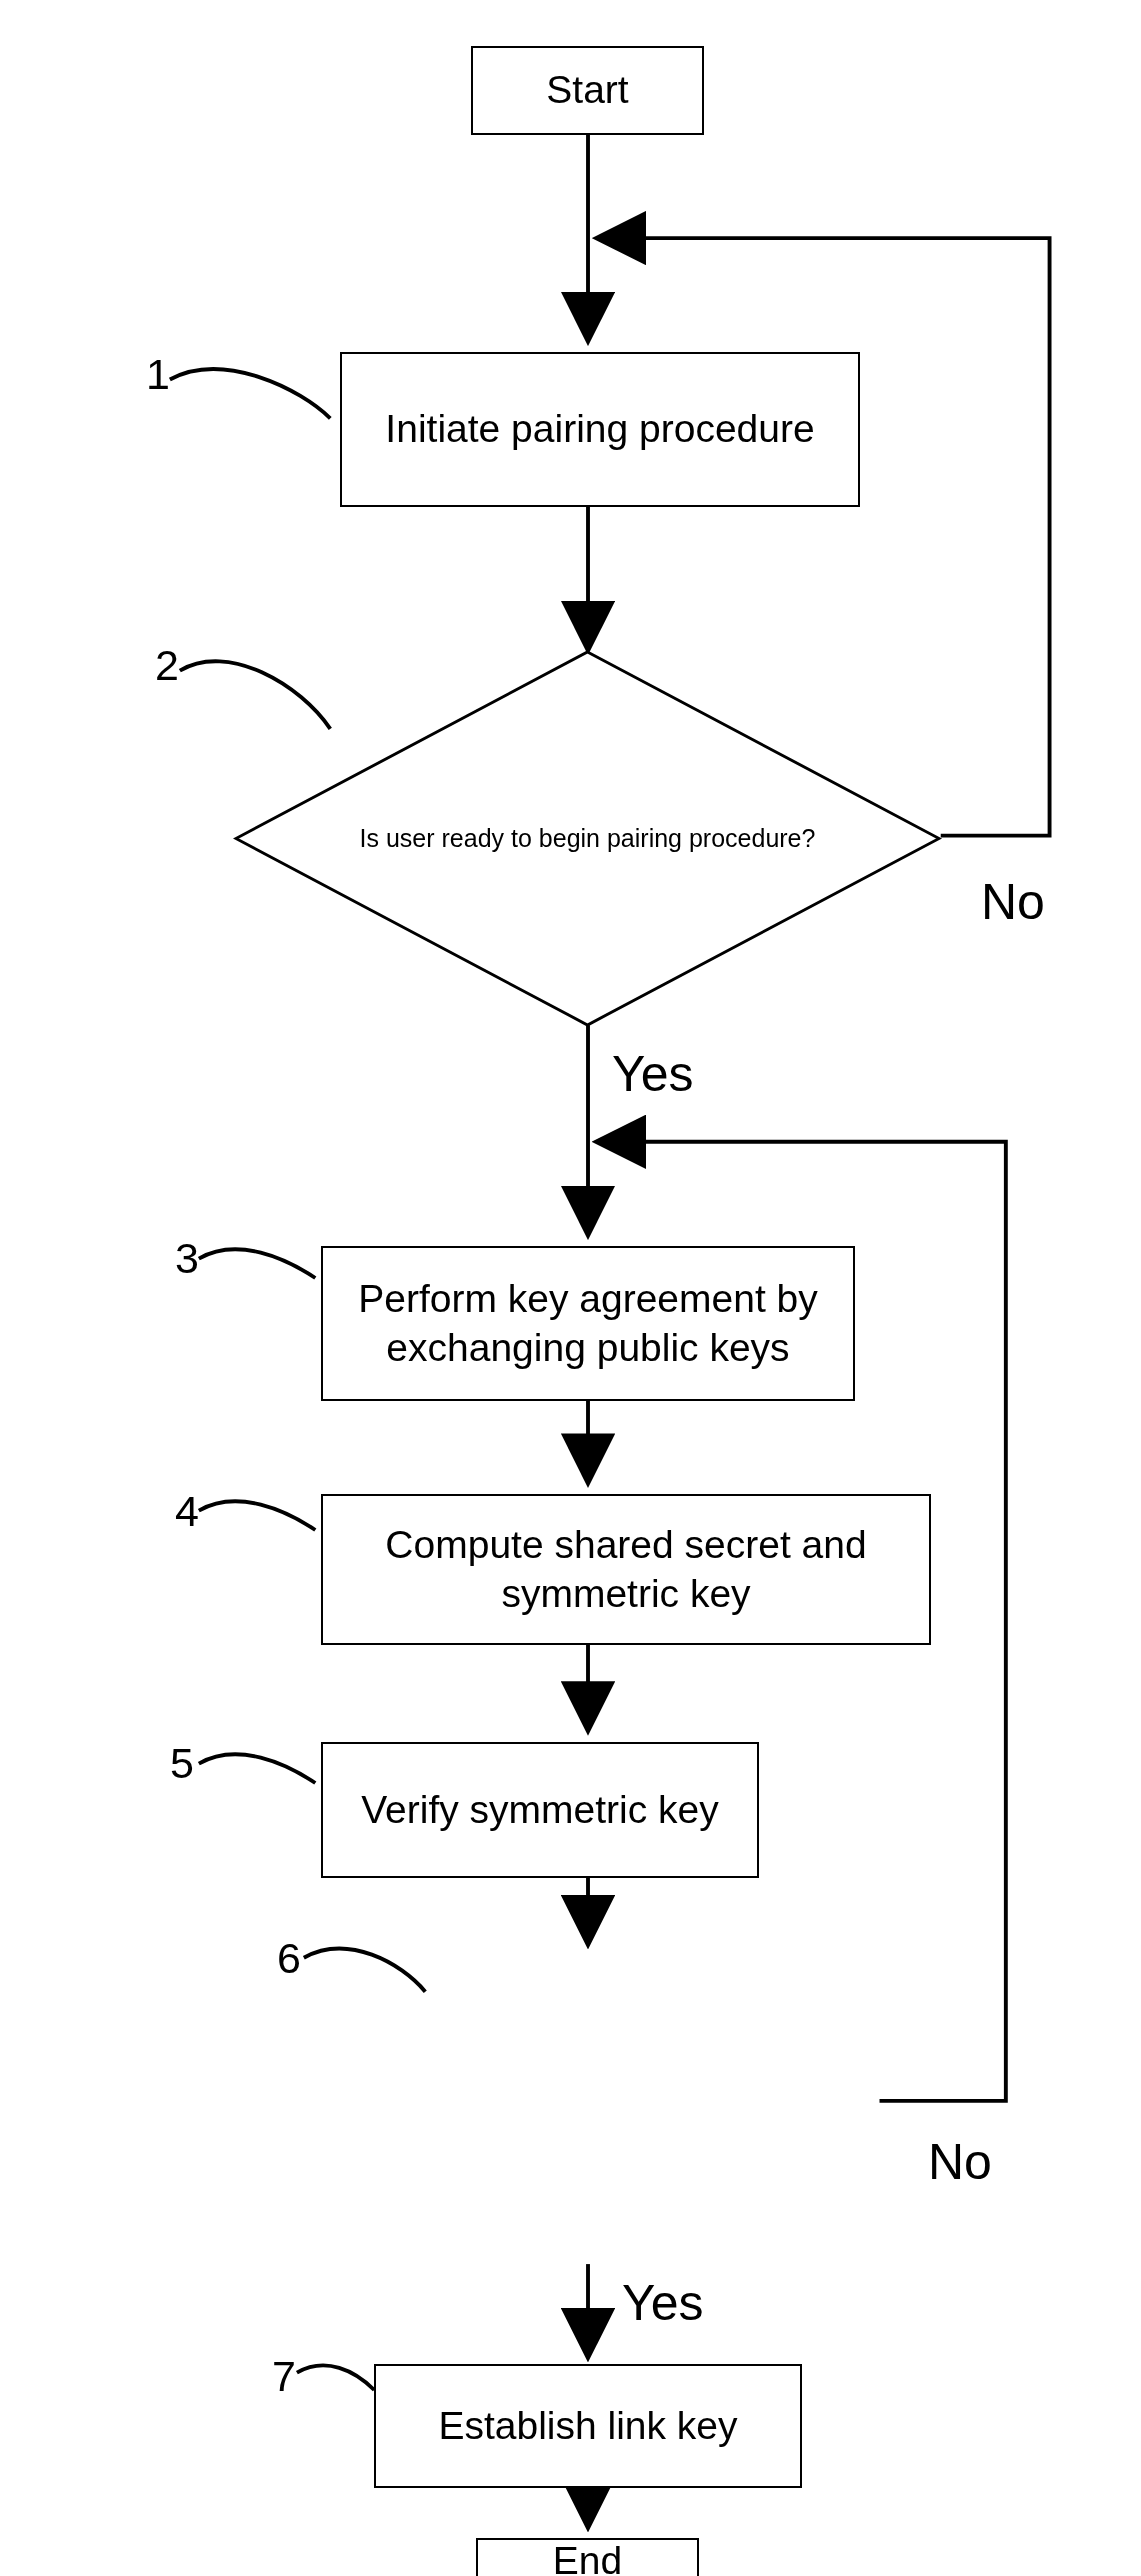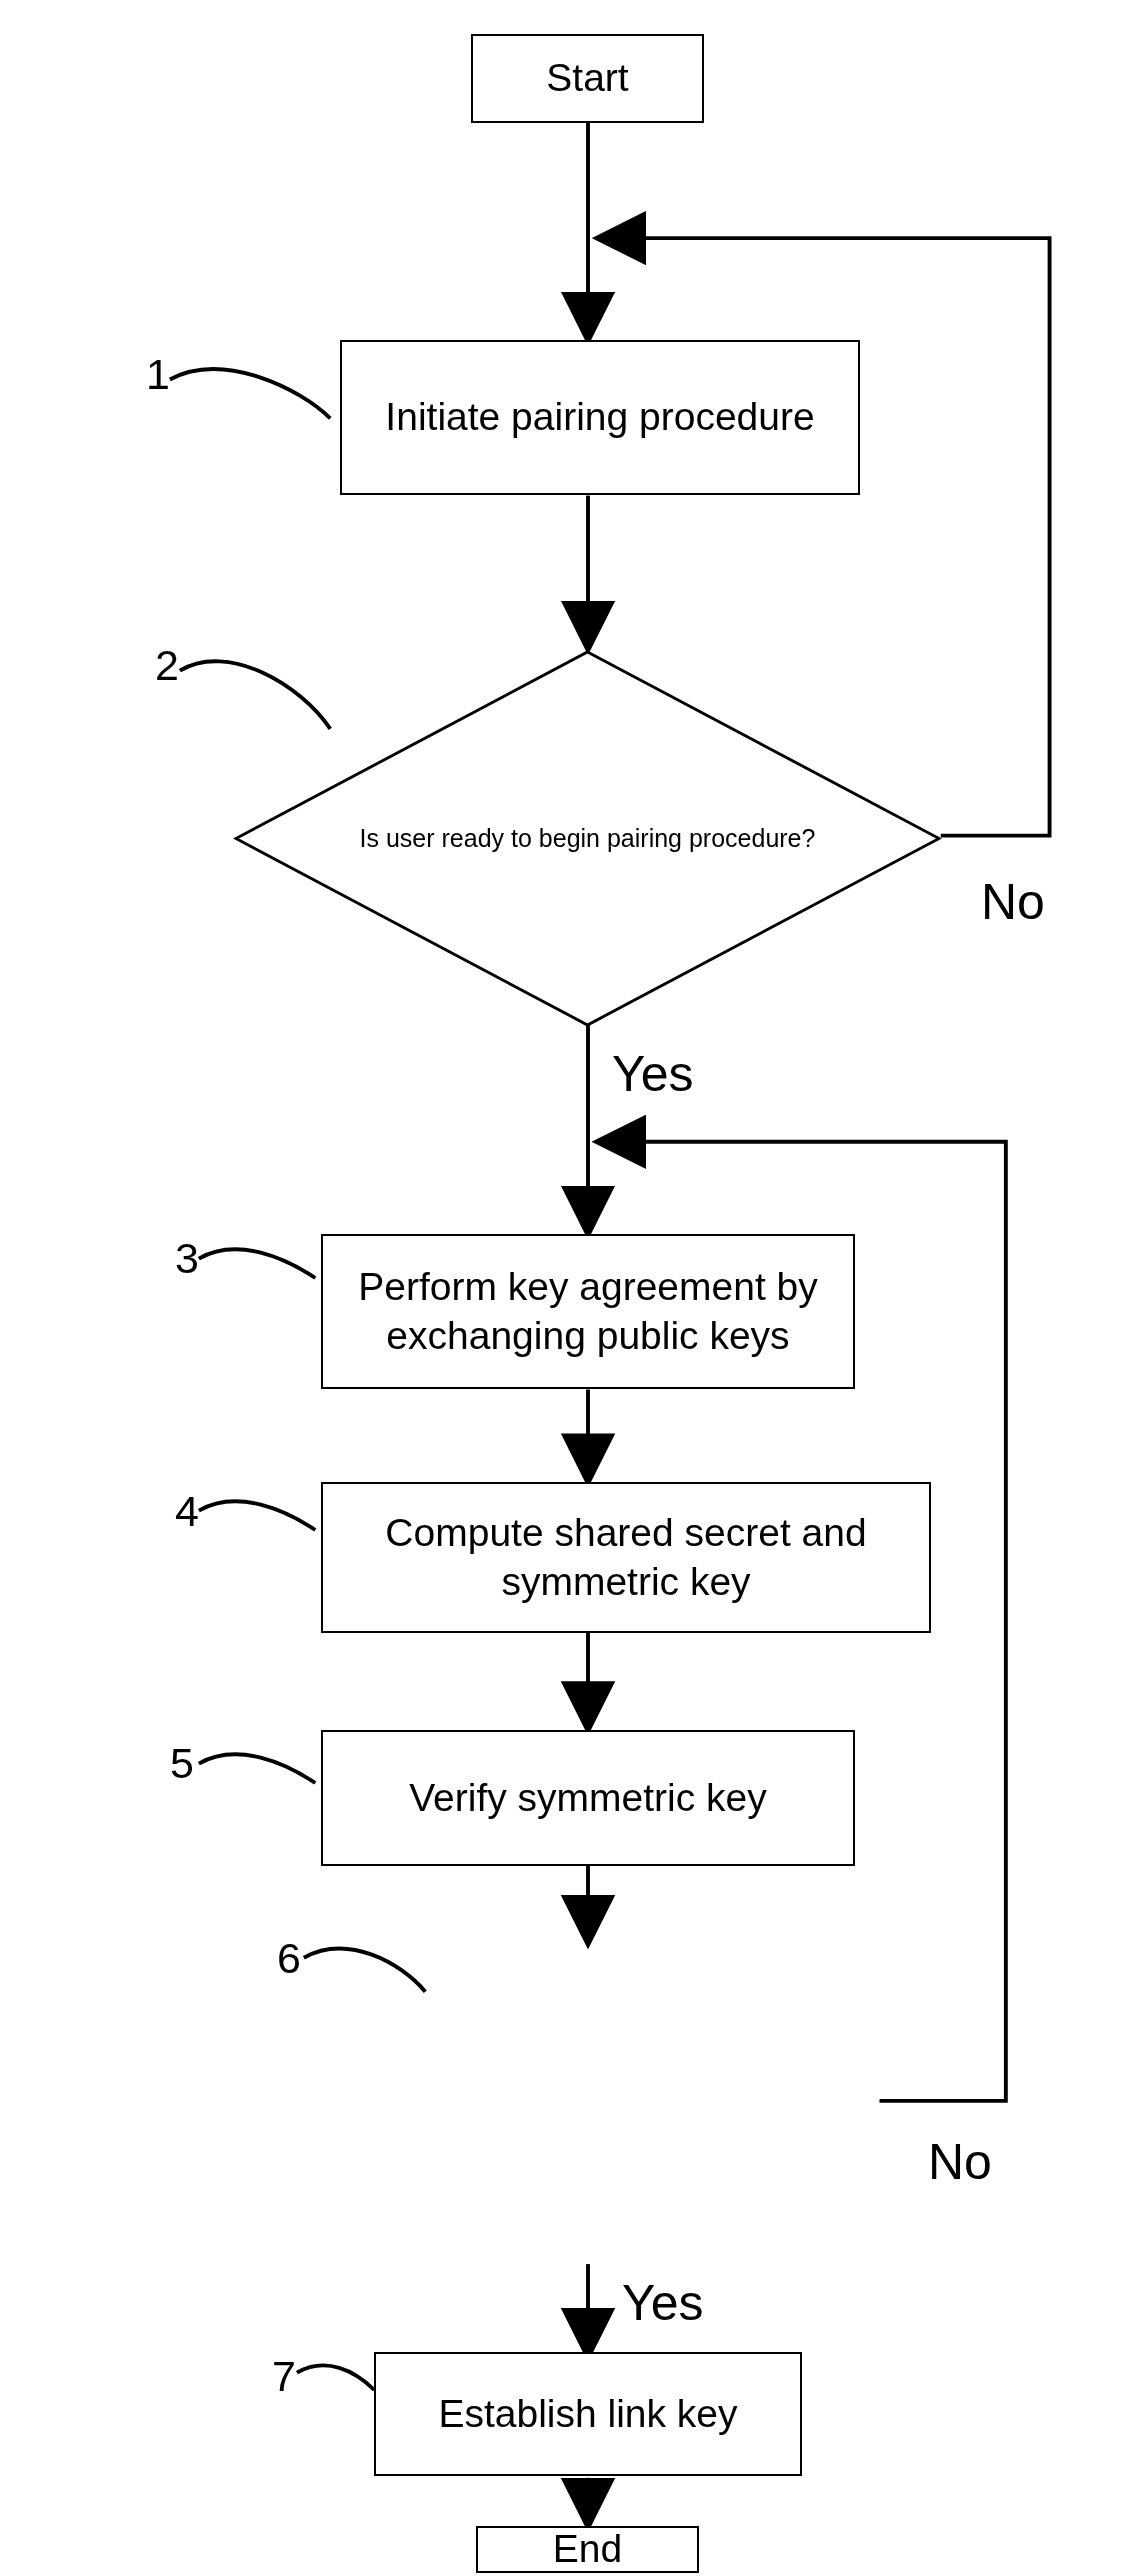--- a/index.html
+++ b/index.html
@@ -19,20 +19,21 @@
     border: 2.9px solid #000;
     background: #fff;
     display: flex;
     align-items: center;
     justify-content: center;
     text-align: center;
     box-sizing: border-box;
     padding: 14.6px;
     font-size: 39px;
     line-height: 1.25;
+    margin-top: 12px;
   }
   .diamond {
     position: absolute;
     display: flex;
     align-items: center;
     justify-content: center;
     text-align: center;
     font-size: 25px;
     line-height: 1.3;
   }
@@ -135,21 +136,21 @@
   </svg>
 
   <div class="box" style="left:321px; top:1482px; width:610px; height:151px;">
     <span>Compute shared secret and symmetric key</span>
   </div>
   <span class="num" style="left:175px; top:1487px;">4</span>
   <svg class="tail-svg" style="left:194px; top:1496px;" width="131" height="68" viewBox="0 0 135 70">
     <path d="M5,15 C 45,-8 95,15 125,35" stroke="#000" stroke-width="4" fill="none"></path>
   </svg>
 
-  <div class="box" style="left:321px; top:1730px; width:534px; height:136px;">
+  <div class="box" style="left:321px; top:1730px; width:438px; height:136px;">
     <span>Verify symmetric key</span>
   </div>
   <span class="num" style="left:170px; top:1739px;">5</span>
   <svg class="tail-svg" style="left:194px; top:1749px;" width="131" height="68" viewBox="0 0 135 70">
     <path d="M5,15 C 45,-8 95,15 125,35" stroke="#000" stroke-width="4" fill="none"></path>
   </svg>
 
   <span class="num" style="left:277px; top:1934px;">6</span>
   <svg class="tail-svg" style="left:299px; top:1943px;" width="136" height="78" viewBox="0 0 140 80">
     <path d="M5,15 C 50,-10 105,20 130,50" stroke="#000" stroke-width="4" fill="none"></path>

